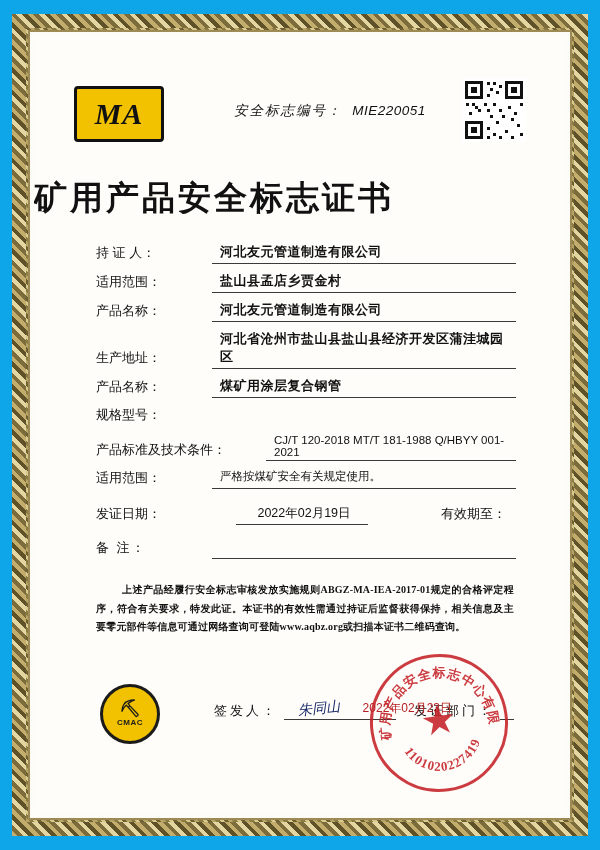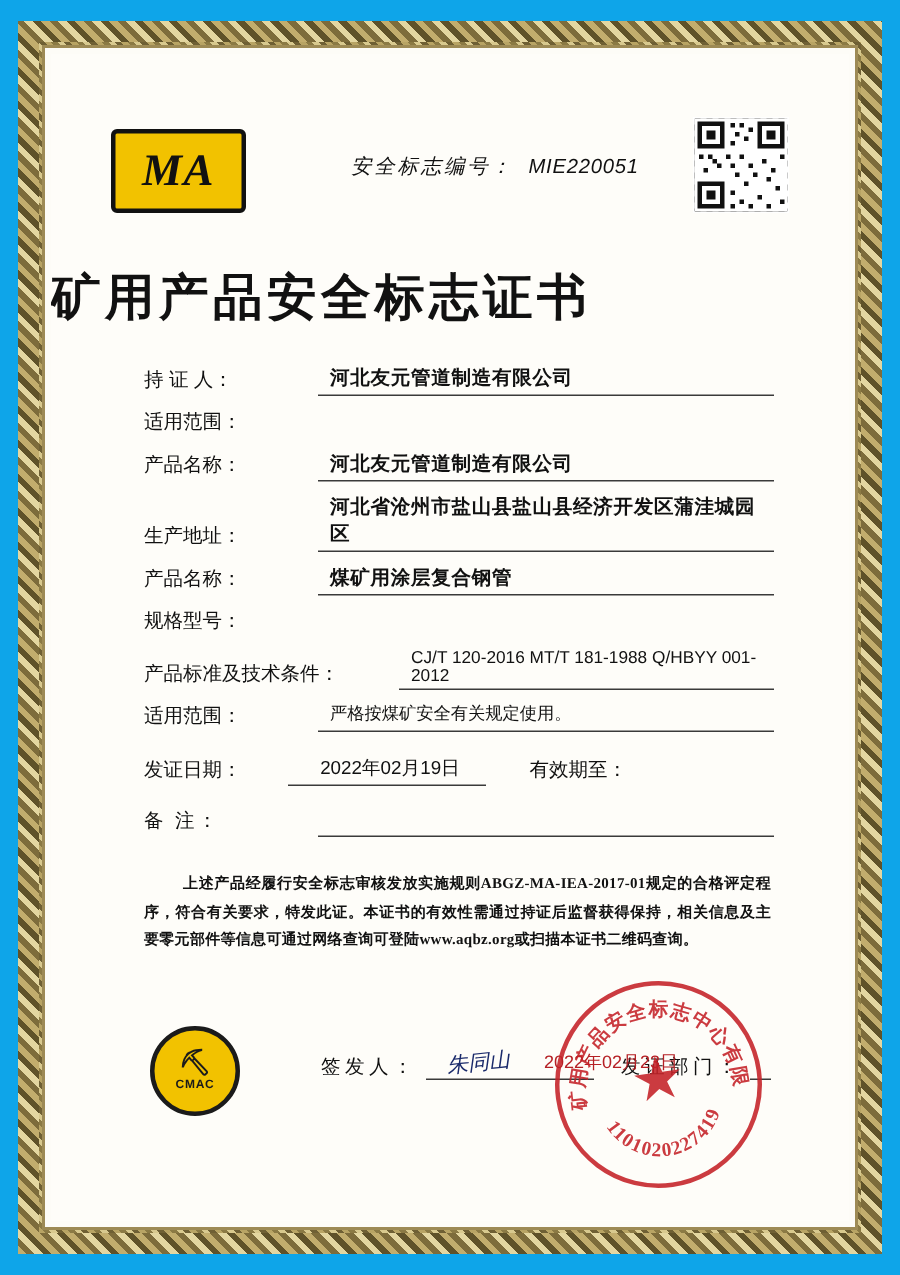--- a/index.html
+++ b/index.html
@@ -368,20 +368,21 @@
 
     <div class="fields">
 
       <div class="frow">
         <div class="flabel">持 证 人：</div>
         <div class="fvalue">河北友元管道制造有限公司</div>
       </div>
 
       <div class="frow">
         <div class="flabel">适用范围：</div>
+        <div class="fvalue">盐山县孟店乡贾金村</div>
       </div>
 
       <div class="frow">
         <div class="flabel">产品名称：</div>
         <div class="fvalue">河北友元管道制造有限公司</div>
       </div>
 
       <div class="frow">
         <div class="flabel">生产地址：</div>
         <div class="fvalue">河北省沧州市盐山县盐山县经济开发区蒲洼城园区</div>
@@ -391,29 +392,29 @@
         <div class="flabel">产品名称：</div>
         <div class="fvalue">煤矿用涂层复合钢管</div>
       </div>
 
       <div class="frow">
         <div class="flabel">规格型号：</div>
       </div>
 
       <div class="frow">
         <div class="flabel" style="flex:0 0 150px;width:150px;">产品标准及技术条件：</div>
-        <div class="fvalue small">CJ/T 120-2016 MT/T 181-1988 Q/HBYY 001-2012</div>
+        <div class="fvalue small">CJ/T 120-2018 MT/T 181-1988 Q/HBYY 001-2021</div>
       </div>
 
       <div class="frow">
         <div class="flabel">适用范围：</div>
         <div class="fvalue small">严格按煤矿安全有关规定使用。</div>
       </div>
 
-      <div class="frow split" style="margin-top:16px;">
+      <div class="frow split" style="margin-top:16px;gap:44px;">
         <div class="flabel">发证日期：</div>
         <div class="date-value">2022年02月19日</div>
         <div class="flabel2">有效期至：</div>
       </div>
 
       <div class="frow" style="margin-top:14px;">
         <div class="flabel sp2">备 注：</div>
         <div class="fvalue"></div>
       </div>
 

